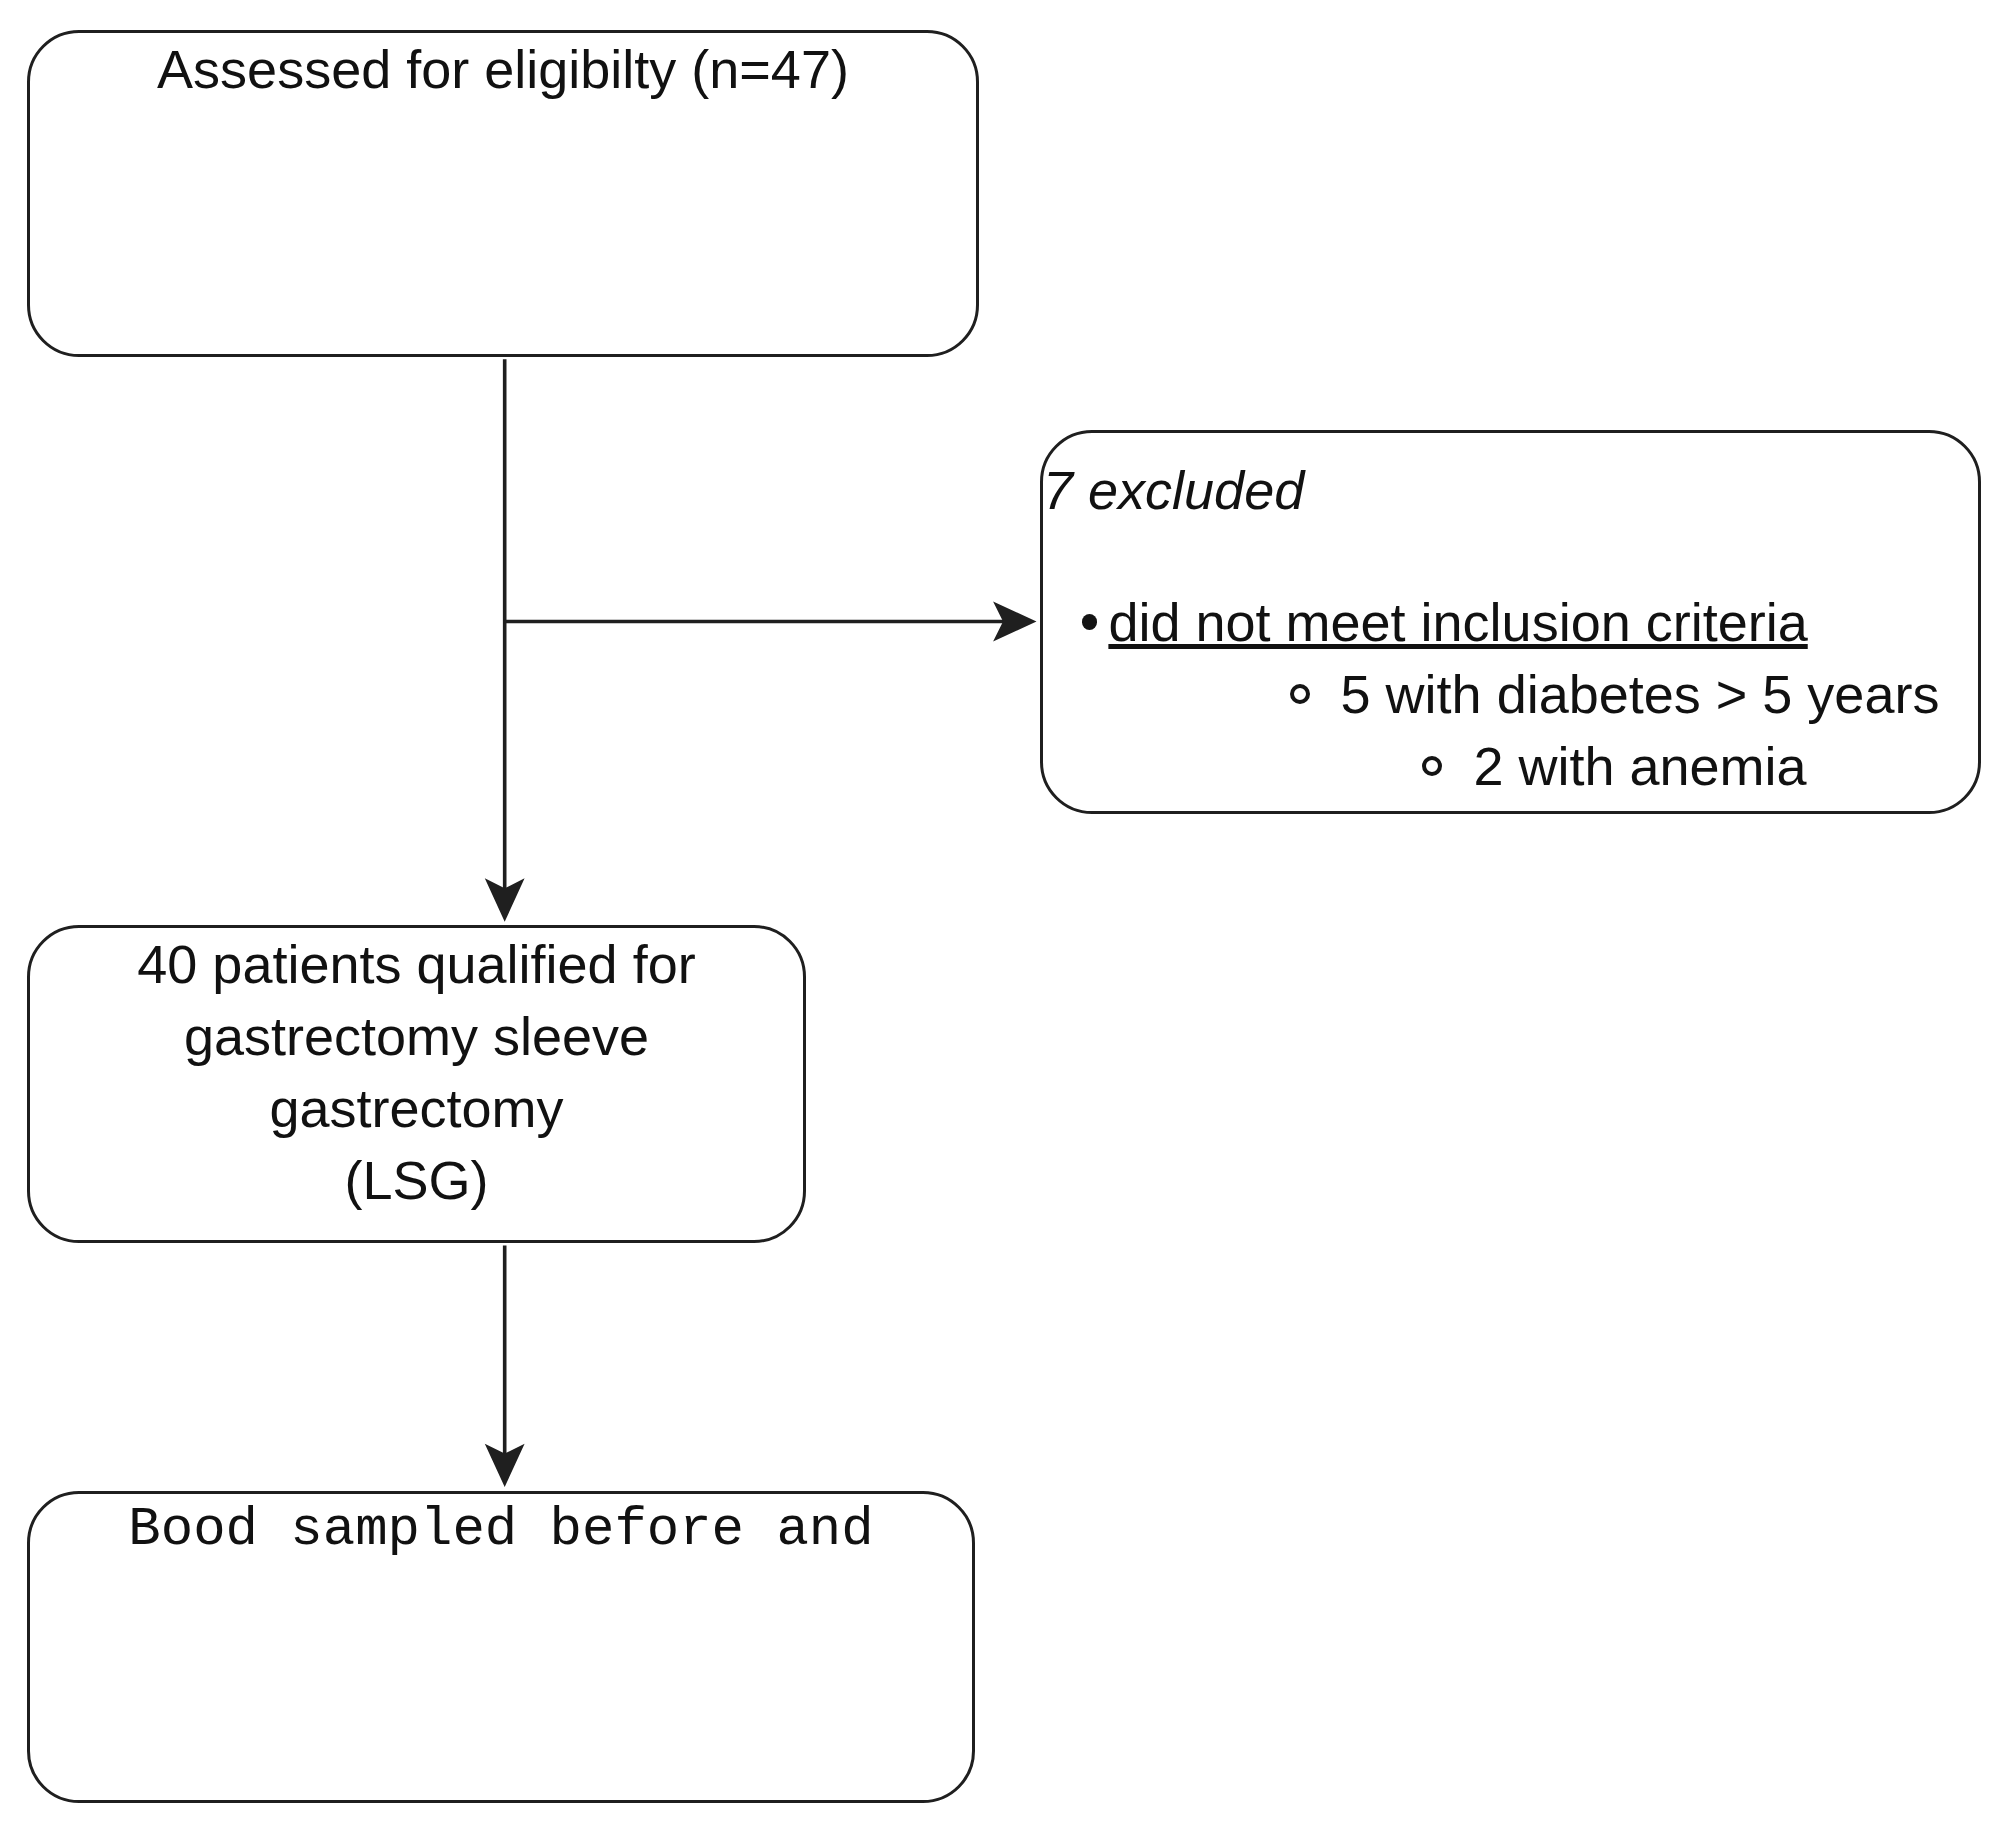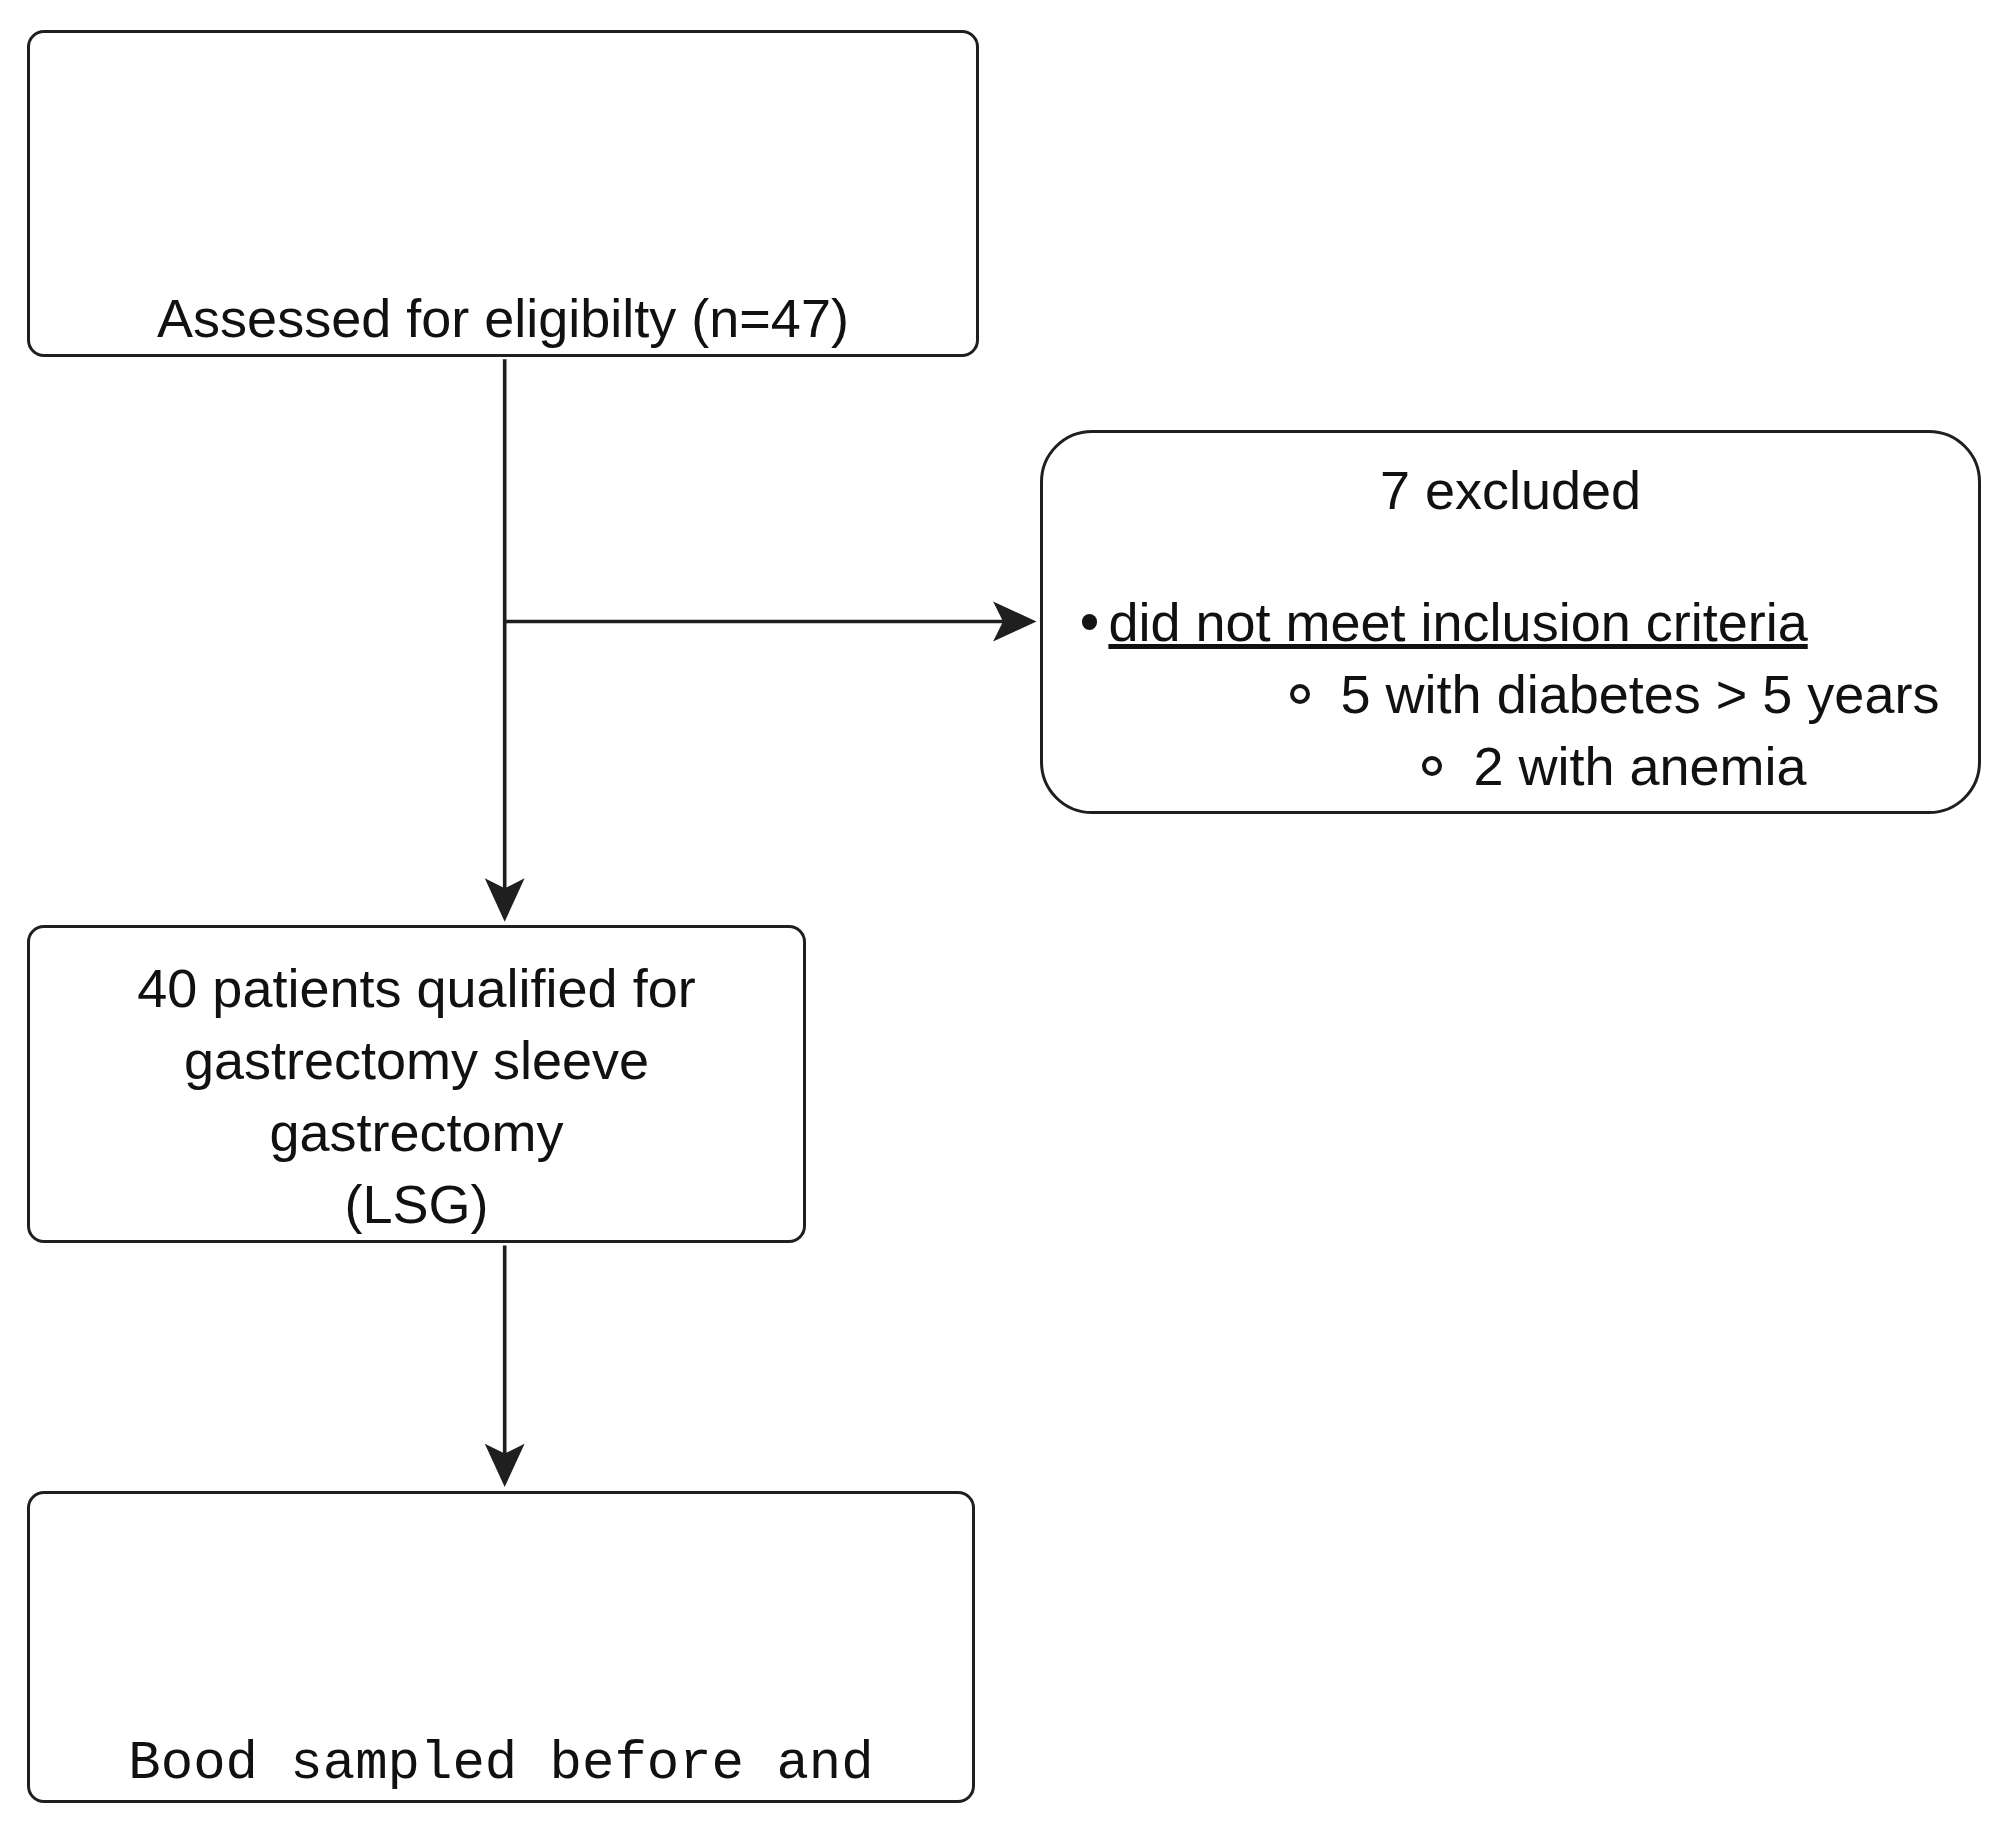--- a/index.html
+++ b/index.html
@@ -28,34 +28,34 @@
     box-sizing: border-box;
     background: #ffffff;
     border: 3.6px solid #1f1f1f;
     border-radius: 52px;
     font-size: 54px;
     line-height: 72px;
     color: #111111;
   }
   .node.center {
     display: flex;
-    align-items: flex-end;
+    align-items: flex-start;
     justify-content: center;
     text-align: center;
-    border-radius: 17px;
   }
   .node-eligibility   { left: 27px;   top: 30px;   width: 952px; height: 327px; }
   .node-qualified     { left: 27px;   top: 925px; width: 779px; height: 318px; }
   .node-blood         { left: 27px;   top: 1491px; width: 948px; height: 312px; font-family: Liberation Mono, monospace; }
   .node-excluded      { left: 1040px; top: 430px;  width: 941px; height: 384px; }
 
   .excluded-title {
     margin-top: 25px;
-    text-align: center;
+    text-align: left;
     line-height: 65px;
+    font-style: italic;
   }
   .excluded-list {
     margin-top: 63px;
   }
   .bullet-row {
     display: flex;
     align-items: center;
     height: 72px;
   }
   .bullet-row.level-1 { padding-left: 39px; text-decoration: underline; }

